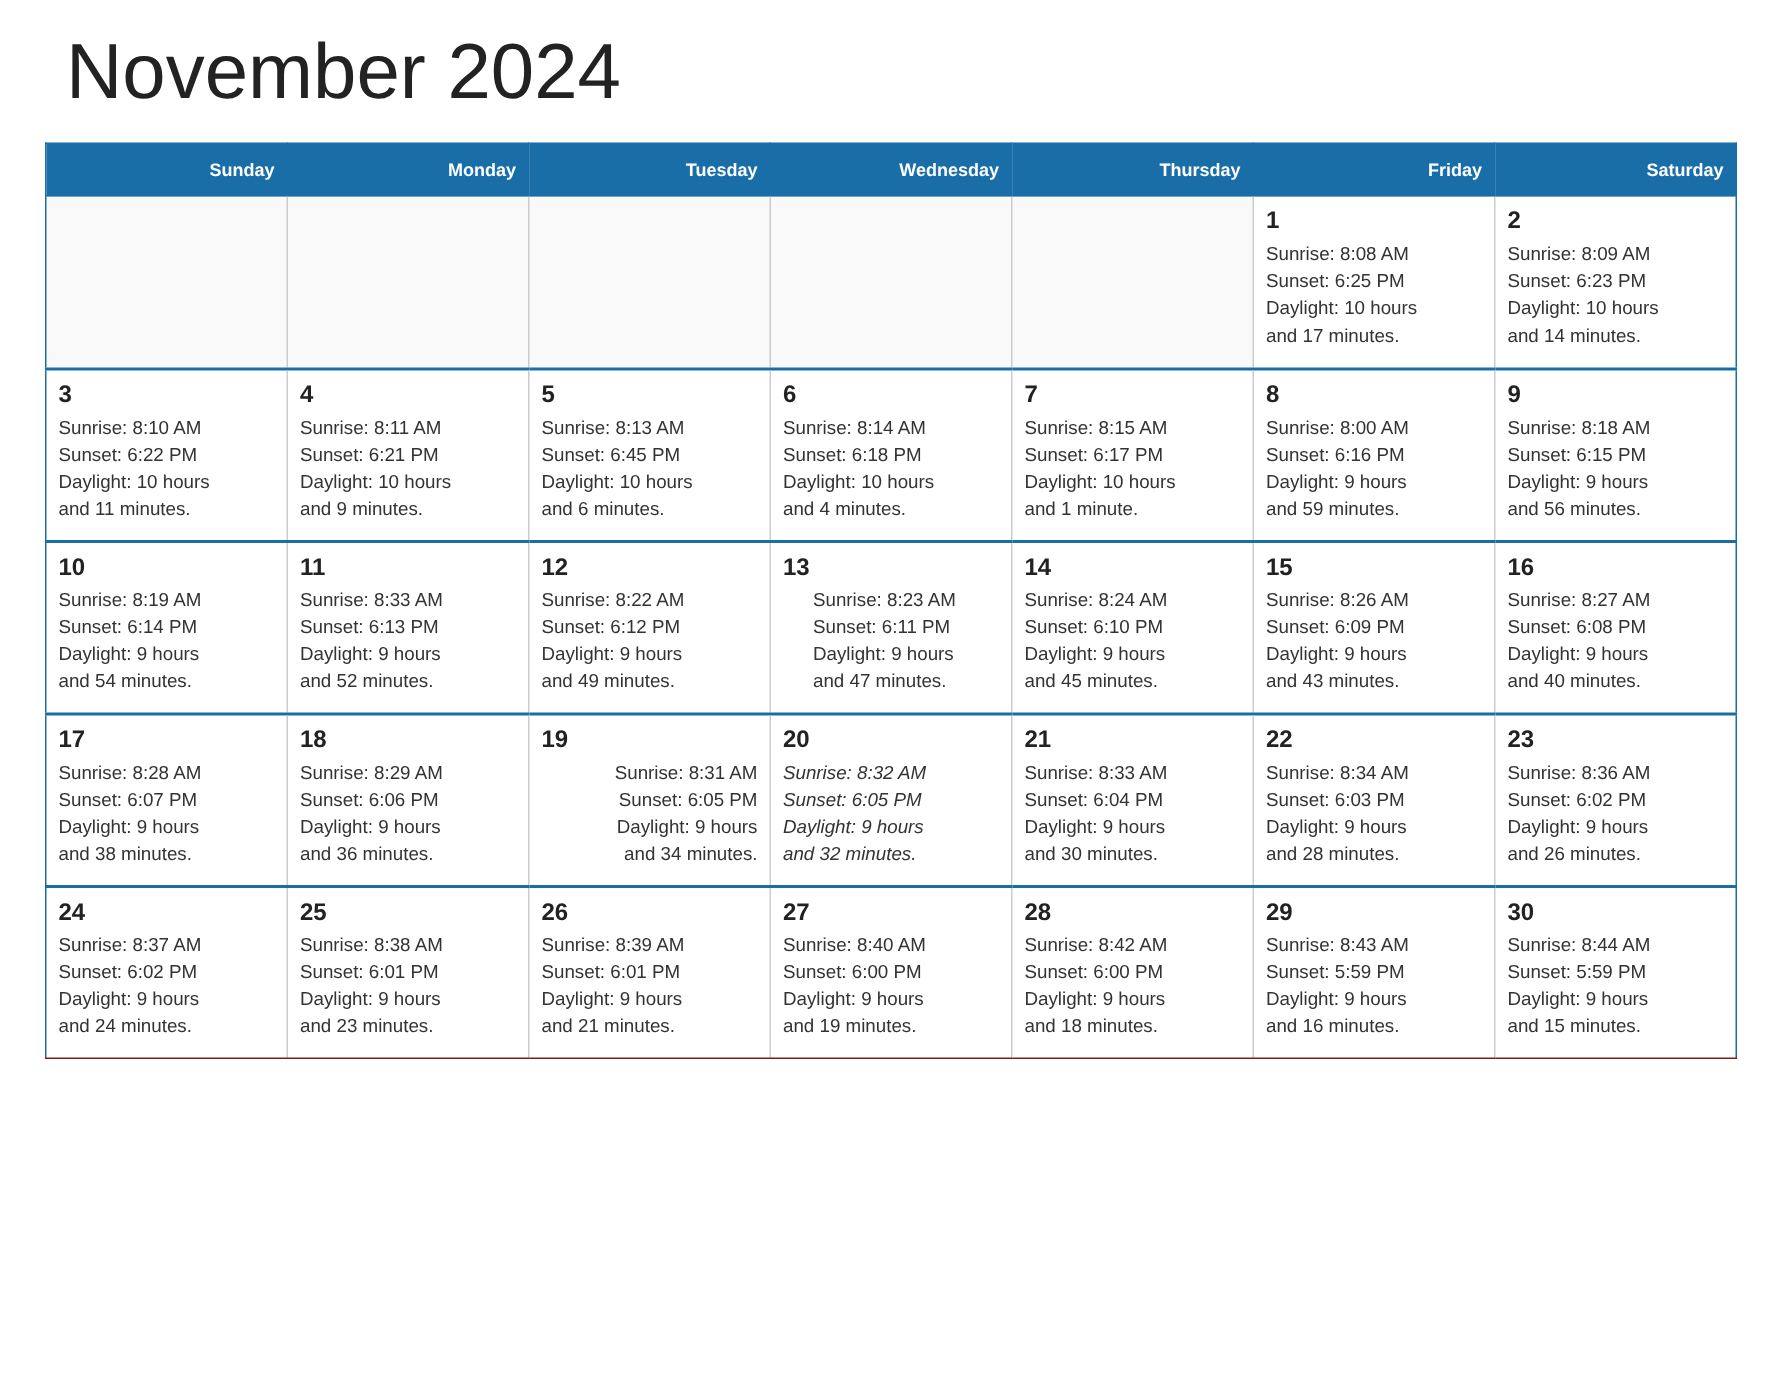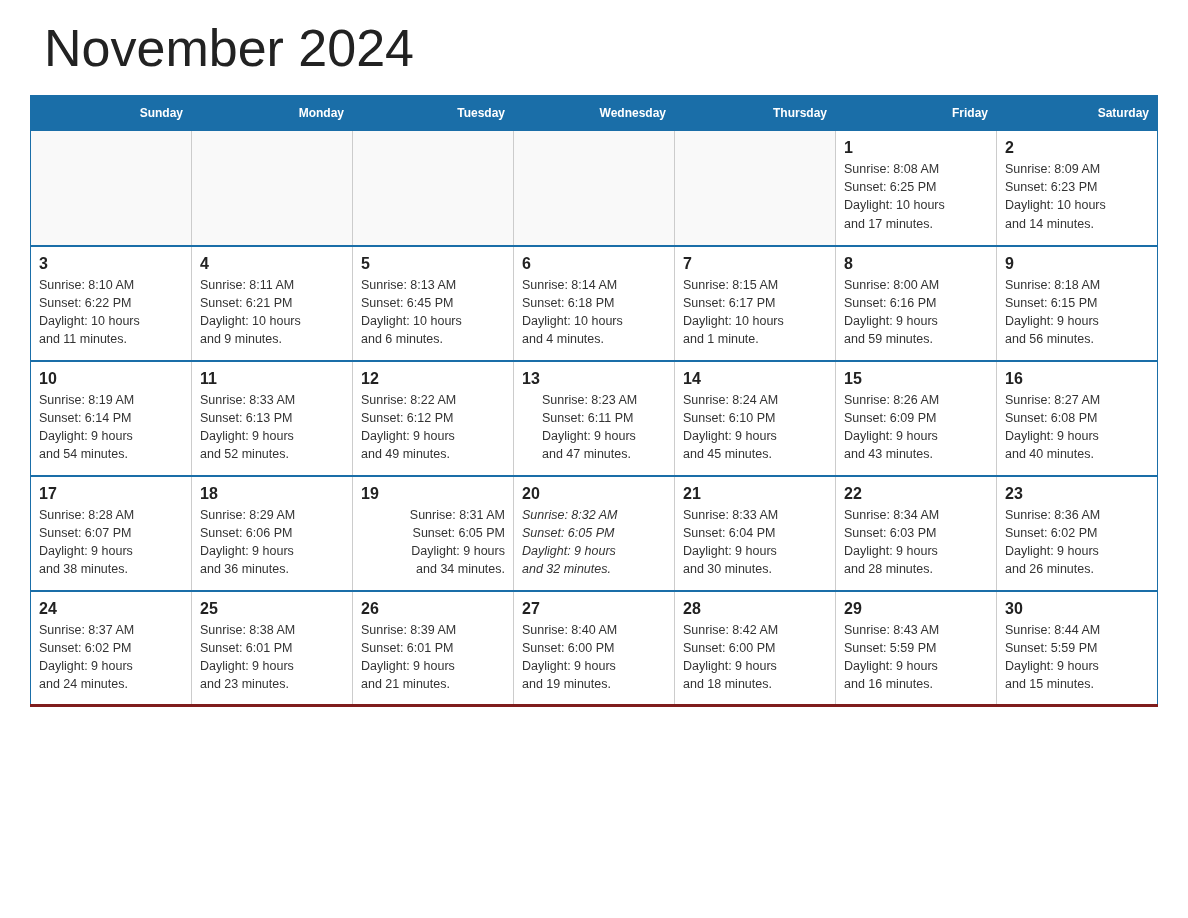--- a/index.html
+++ b/index.html
@@ -86,21 +86,21 @@
     tbody tr td:first-child {
       border-left: 1px solid #1a6ea8;
     }
     tbody tr td:last-child {
       border-right: 1px solid #1a6ea8;
     }
     tbody tr:first-child td {
       border-top: 1px solid #1a6ea8;
     }
     tbody tr:last-child td {
-      border-bottom: 3px solid #7f1d1d;
+      border-bottom: 1px solid #7f1d1d;
       margin-left: 24px;
     }
     .day-num {
       font-size: 16px;
       font-weight: bold;
       color: #222;
       display: block;
       margin-bottom: 3px;
     }
     .day-info {

